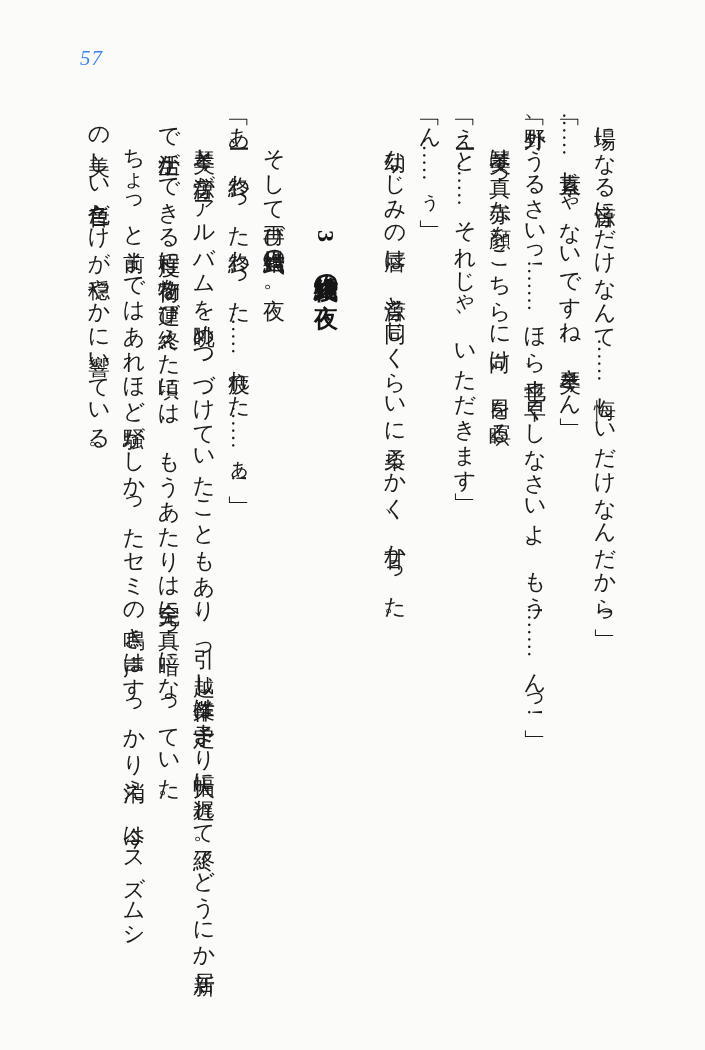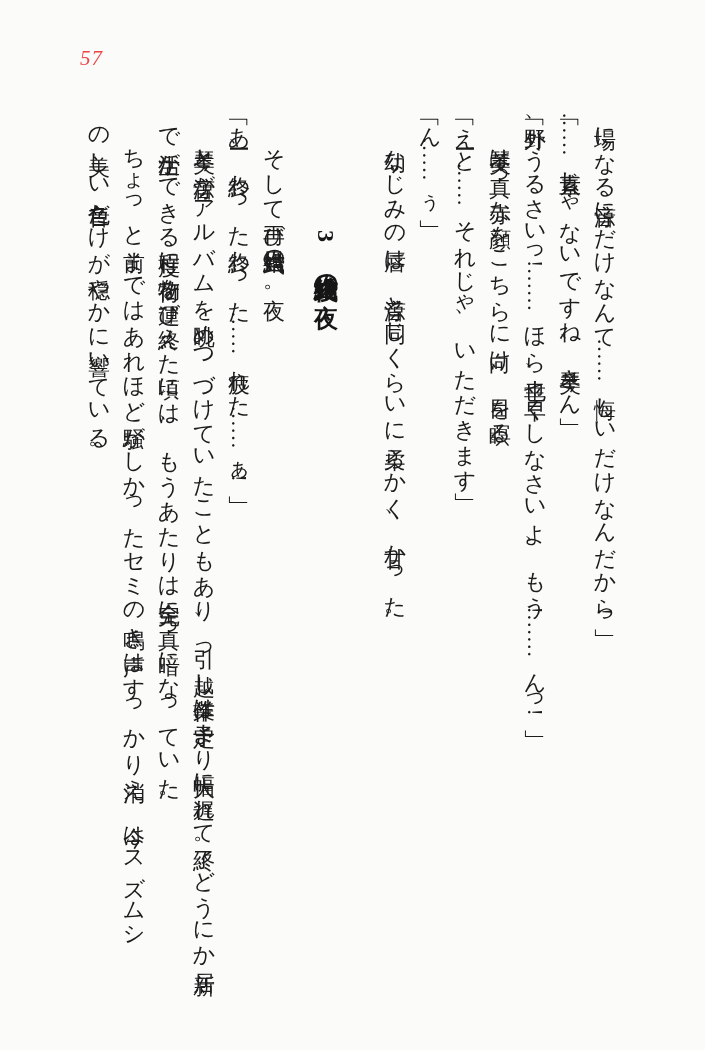--- a/index.html
+++ b/index.html
@@ -13,21 +13,21 @@
     overflow: hidden;
     background: #fbfbf9;
     font-family: "Liberation Serif", "DejaVu Serif", serif;
   }
   .page-number {
     position: absolute;
     top: 46px;
     left: 80px;
     font-size: 21px;
     font-style: italic;
-    color: #ef4444;
+    color: #3b82f6;
     letter-spacing: 1px;
   }
   .text-block {
     position: absolute;
     top: 112px;
     right: 82px;
     height: 845px;
     writing-mode: vertical-rl;
     -webkit-writing-mode: vertical-rl;
     text-orientation: mixed;

